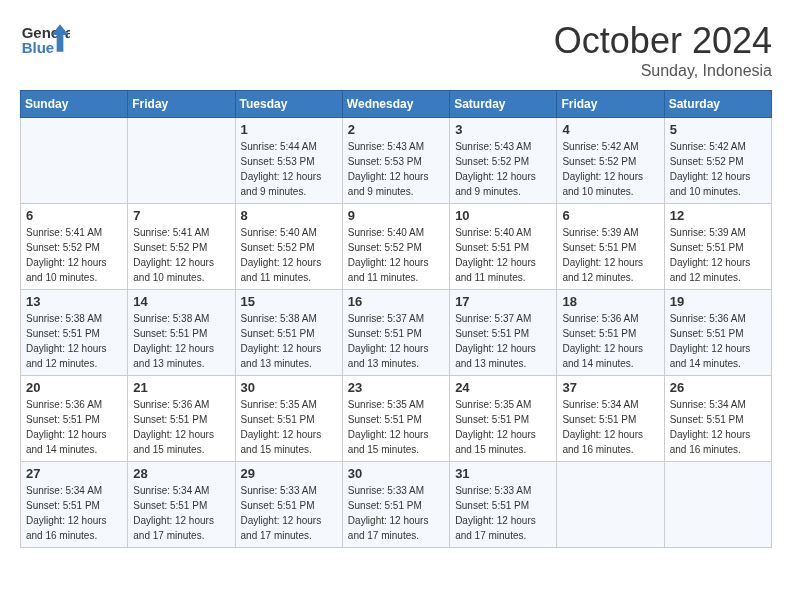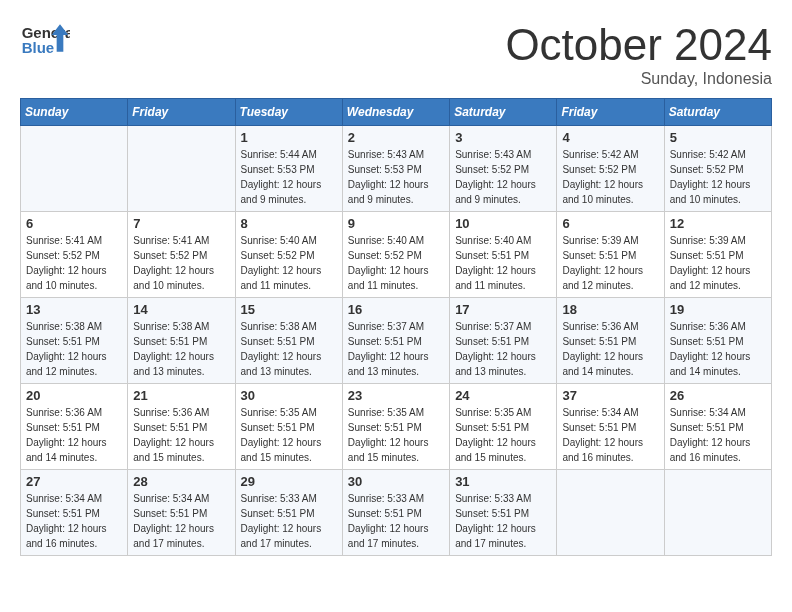--- a/index.html
+++ b/index.html
@@ -25,41 +25,40 @@
     }
     .logo-icon {
       width: 50px;
       height: 40px;
       margin-right: 2px;
     }
     .title-block {
       text-align: right;
     }
     .month-title {
-      font-size: 44px;
+      font-size: 36px;
       color: #333;
       font-weight: normal;
     }
     .location {
       font-size: 16px;
       color: #555;
     }
     table {
       width: 100%;
       border-collapse: collapse;
     }
     thead tr th {
       background-color: #3a7abf;
       color: #fff;
       font-size: 12px;
       padding: 6px 4px;
       text-align: left;
       font-weight: bold;
       border: 1px solid #2a5f9e;
-      font-style: italic;
     }
     tbody tr td {
       vertical-align: top;
       font-size: 10.5px;
       color: #333;
       padding: 4px 5px;
       border: 1px solid #ccc;
       width: calc(100% / 7);
       min-height: 70px;
     }

